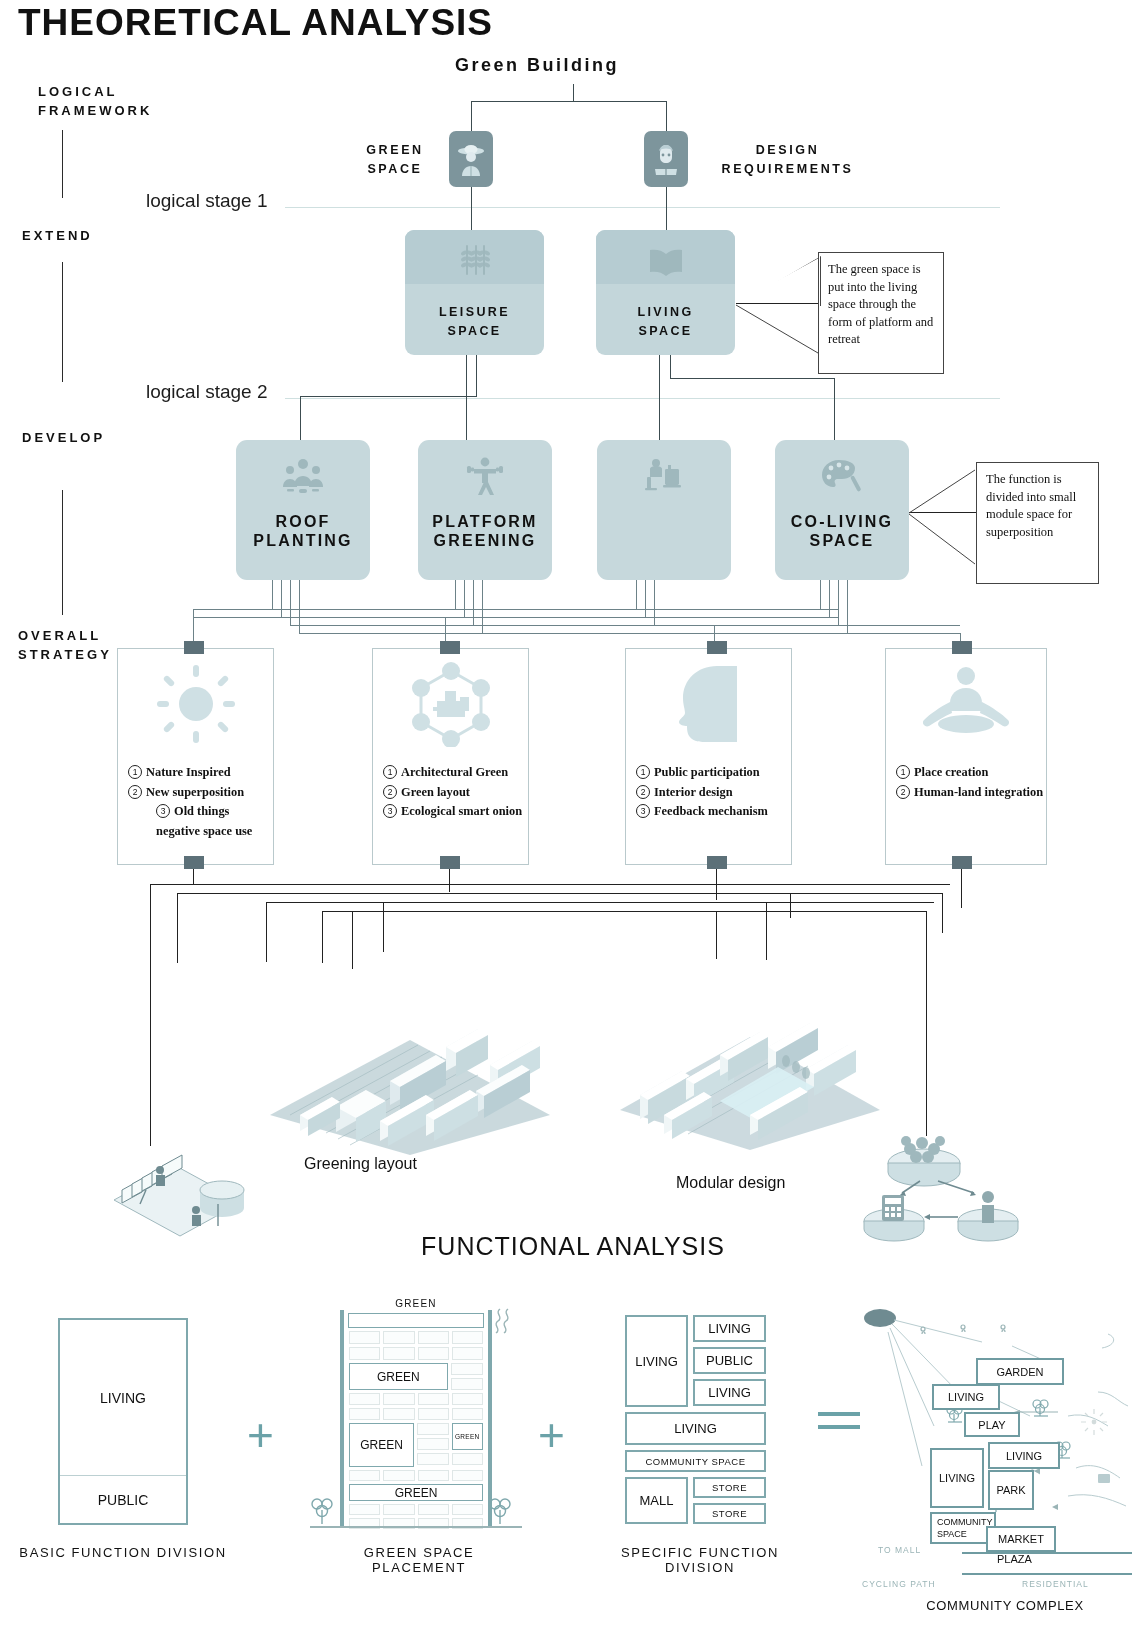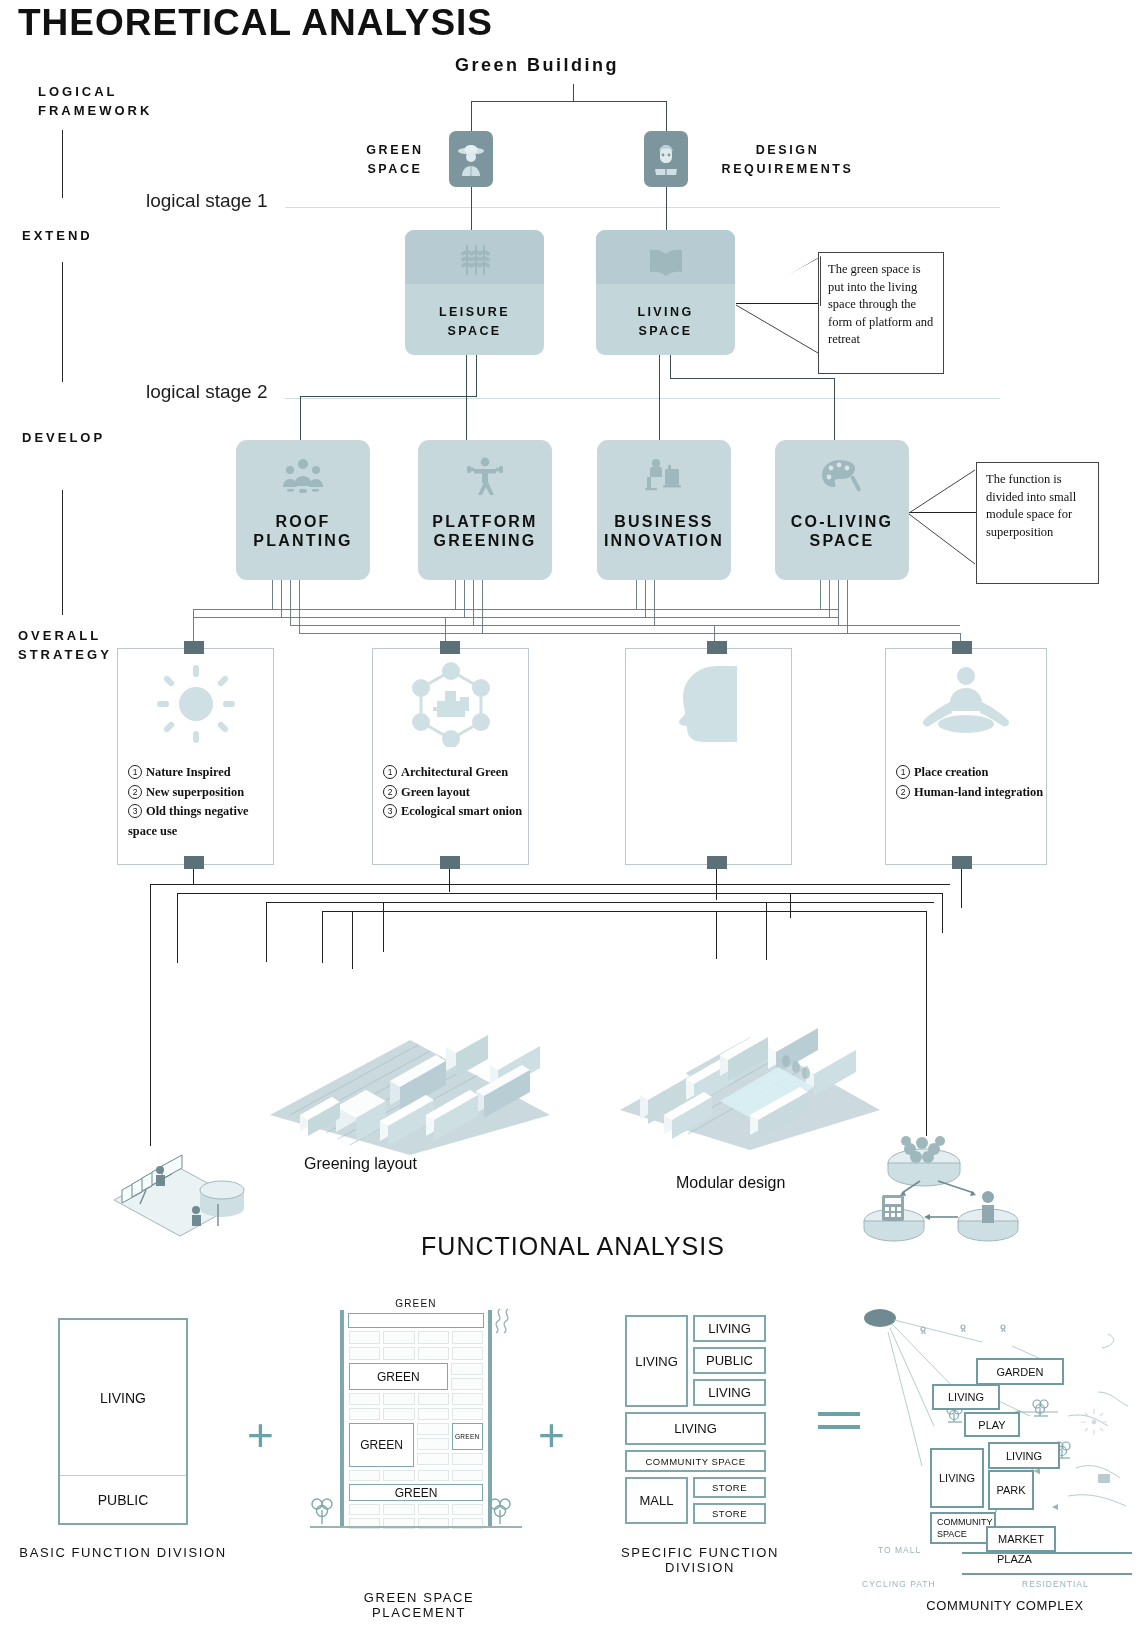--- a/index.html
+++ b/index.html
@@ -40,21 +40,21 @@
   
   .callout{border:1px solid #444;background:#fff;font-family:"Liberation Serif",serif;
            font-size:12.5px;line-height:17.5px;padding:8px 9px;color:#111;}
 
   
   .strat{border:1px solid #b9c9cc;background:#fff;}
   .strat .art{height:110px;display:flex;align-items:center;justify-content:center;}
   .strat ul{list-style:none;margin:0;padding:4px 10px 0 10px;
             font-family:"Liberation Serif",serif;font-weight:bold;font-size:12.4px;line-height:19.5px;}
   .strat li{white-space:nowrap;}
-  .strat li.wrap{white-space:normal;}
+  .strat li.wrap{white-space:normal;margin-left:28px;}
   .num{display:inline-block;width:12px;height:12px;border:1px solid #222;border-radius:50%;
        font-size:8.5px;line-height:12px;text-align:center;margin-right:4px;font-weight:normal;
        font-family:"Liberation Sans",sans-serif;vertical-align:1px;}
   .clip{width:20px;height:13px;background:#5c7078;}
 
   
   .vl{background:#3c4c50;width:1.4px;}
   .hl{background:#3c4c50;height:1.4px;}
   .vl2{background:#6d8288;width:1.2px;}
   .hl2{background:#6d8288;height:1.2px;}
@@ -276,24 +276,20 @@
       <circle cx="17" cy="8" r="4"></circle>
       <path d="M11 14c0-2 3-3 6-3s6 1 6 3v8h-12z"></path>
       <rect x="8" y="22" width="4" height="12" rx="1"></rect>
       <rect x="6" y="33" width="12" height="2.2" rx="1"></rect>
       <rect x="26" y="14" width="14" height="16" rx="1.4"></rect>
       <rect x="24" y="30" width="18" height="2.6" rx="1"></rect>
       <rect x="29" y="10" width="3" height="4"></rect>
     </g>
       </svg>
   </div>
-  <div class="tx">
-    <span>BUSINESS</span>
-      <span>INNOVATION</span>
-  </div>
 </div>
 
 <div class="abs dev-box" style="left:775px;top:440px;">
   <div class="ic">
     <svg width="50" height="42" viewBox="0 0 50 42">
         <g fill="#9fb8bd">
       <path d="M22 5C12 5 5 12 5 20c0 7 5 12 11 12 3 0 3-2 2-4-1-2 0-4 3-4h4c7 0 13-4 13-11C38 8 31 5 22 5z"></path>
       <circle cx="14" cy="13" r="2.4" fill="#d7e5e8"></circle>
           <circle cx="22" cy="10" r="2.4" fill="#d7e5e8"></circle>
       <circle cx="30" cy="13" r="2.4" fill="#d7e5e8"></circle>
@@ -403,20 +399,25 @@
 <div class="abs clip" style="left:440px;top:641px;"></div>
 
 <div class="abs strat" style="left:625px;top:648px;width:165px;height:215px;">
   <div class="art">
     <svg width="100" height="88" viewBox="0 0 100 88">
         <g fill="#cfe0e4">
       <path d="M58 6C38 6 24 20 24 38c0 7 2 11 2 15 0 3-6 6-6 9s5 4 8 4c0 6 1 10 5 13 4 3 10 3 14 3h31V6z"></path>
     </g>
       </svg>
   </div>
+  <ul>
+    <li><span class="num">1</span><span>Public participation</span></li>
+    <li><span class="num">2</span><span>Interior design</span></li>
+    <li><span class="num">3</span><span>Feedback mechanism</span></li>
+  </ul>
 </div>
 <div class="abs clip" style="left:707px;top:641px;"></div>
 
 <div class="abs strat" style="left:885px;top:648px;width:160px;height:215px;">
   <div class="art">
     <svg width="104" height="84" viewBox="0 0 104 84">
         <g fill="#cfe0e4">
       <circle cx="52" cy="14" r="9"></circle>
       <path d="M52 26c-10 0-16 7-16 15v8h32v-8c0-8-6-15-16-15z"></path>
       <path d="M36 40C26 45 16 52 10 58c-3 3 1 8 5 6 8-5 16-10 23-13z"></path>
@@ -715,21 +716,21 @@
     </svg>
 </div>
 <div class="abs" style="left:488px;top:1303px;">
   <svg width="26" height="34" viewBox="0 0 26 34">
       <g fill="none" stroke="#9ab4b6" stroke-width="1.5">
     <path d="M8 30c6-4-4-8 2-12s-4-8 2-12"></path>
         <path d="M16 30c6-4-4-8 2-12s-4-8 2-12"></path>
       </g>
     </svg>
 </div>
-<div class="abs cap" style="left:326px;top:1545px;width:186px;margin-top:45px;">GREEN  SPACE  PLACEMENT</div>
+<div class="abs cap" style="left:326px;top:1545px;width:186px;">GREEN  SPACE  PLACEMENT</div>
 
 <div class="abs plus" style="left:538px;top:1412px;">+</div>
 
 <div class="abs" style="left:625px;top:1315px;width:146px;height:212px;">
   <div style="display:flex;gap:5px;">
     <div class="bbox" style="width:63px;height:92px;">LIVING</div>
     <div style="display:flex;flex-direction:column;gap:5px;">
       <div class="bbox" style="width:73px;height:27px;">LIVING</div>
       <div class="bbox" style="width:73px;height:27px;">PUBLIC</div>
       <div class="bbox" style="width:73px;height:27px;">LIVING</div>

